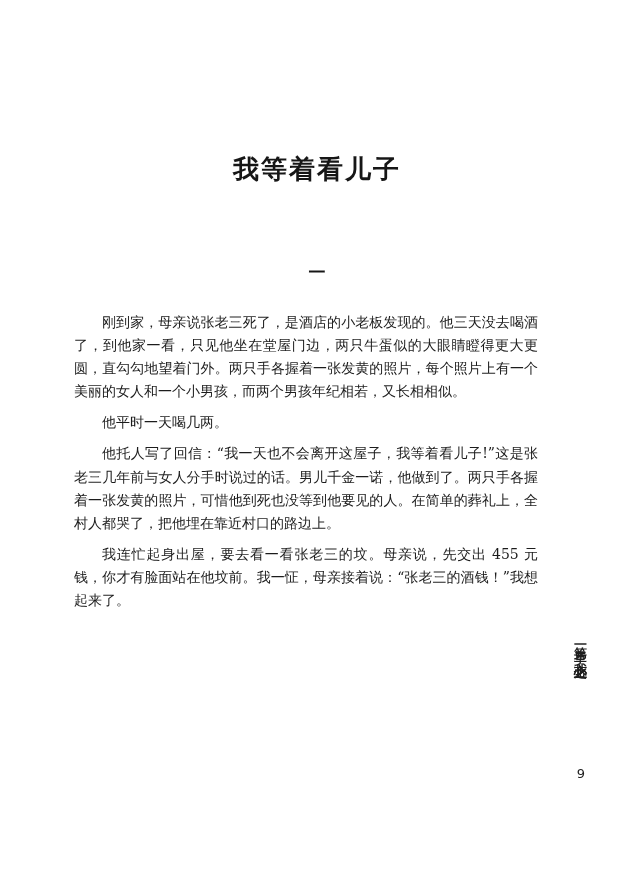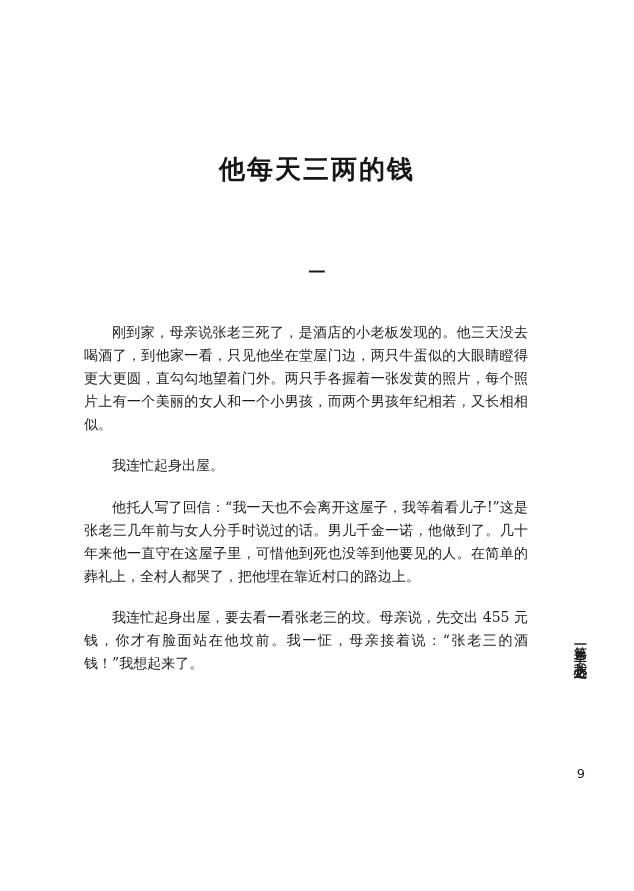--- a/index.html
+++ b/index.html
@@ -42,21 +42,21 @@
     left: 66px;
     top: 303px;
     width: 480px;
     font-size: 14px;
     line-height: 23.1px;
     text-align: justify;
     text-justify: inter-character;
     color: #1c1c1c;
   }
   .body-text p {
-    margin: 18px;
+    margin: 8px;
     padding: 0;
     text-indent: 2em;
   }
   .margin-chapter {
     position: absolute;
     left: 571px;
     top: 636px;
     writing-mode: vertical-rl;
     text-orientation: upright;
     font-family: "DejaVu Sans", sans-serif;
@@ -78,28 +78,28 @@
     font-size: 13px;
     font-weight: 500;
     color: #1e1e1e;
   }
 </style>
 </head>
 <body>
 
 <div class="page">
 
-  <div class="chapter-heading">他每天三两的钱</div>
+  <div class="chapter-heading">我等着看儿子</div>
 
   <div class="section-marker">一</div>
 
   <div class="body-text">
     <p>刚到家，母亲说张老三死了，是酒店的小老板发现的。他三天没去喝酒了，到他家一看，只见他坐在堂屋门边，两只牛蛋似的大眼睛瞪得更大更圆，直勾勾地望着门外。两只手各握着一张发黄的照片，每个照片上有一个美丽的女人和一个小男孩，而两个男孩年纪相若，又长相相似。</p>
-    <p>我连忙起身出屋。</p>
-    <p>他托人写了回信：“我一天也不会离开这屋子，我等着看儿子!”这是张老三几年前与女人分手时说过的话。男儿千金一诺，他做到了。几十年来他一直守在这屋子里，可惜他到死也没等到他要见的人。在简单的葬礼上，全村人都哭了，把他埋在靠近村口的路边上。</p>
+    <p>他平时一天喝几两。</p>
+    <p>他托人写了回信：“我一天也不会离开这屋子，我等着看儿子!”这是张老三几年前与女人分手时说过的话。男儿千金一诺，他做到了。两只手各握着一张发黄的照片，可惜他到死也没等到他要见的人。在简单的葬礼上，全村人都哭了，把他埋在靠近村口的路边上。</p>
     <p>我连忙起身出屋，要去看一看张老三的坟。母亲说，先交出 455 元钱，你才有脸面站在他坟前。我一怔，母亲接着说：“张老三的酒钱！”我想起来了。</p>
   </div>
 
   <div class="margin-chapter">
     <span class="chapter-number-label">第一章</span><span class="chapter-title-label">我心之上</span>
   </div>
 
   <div class="page-number">9</div>
 
 </div>

